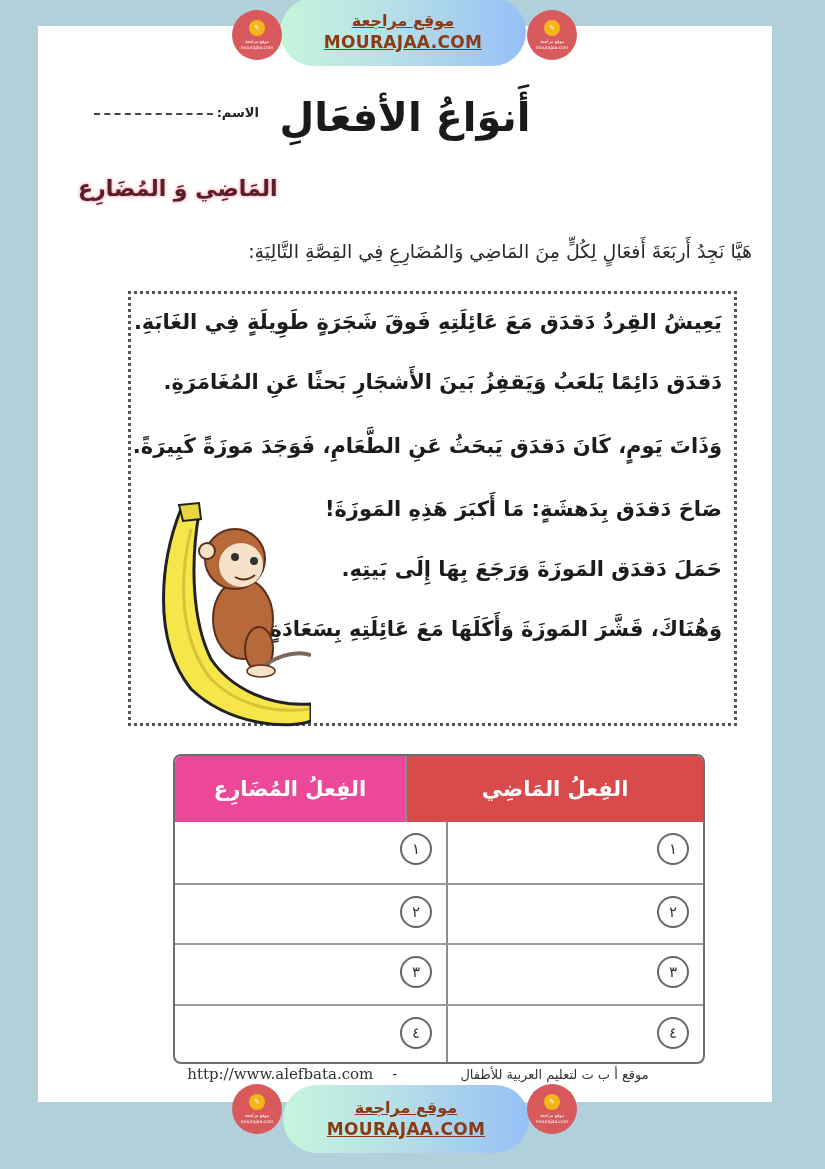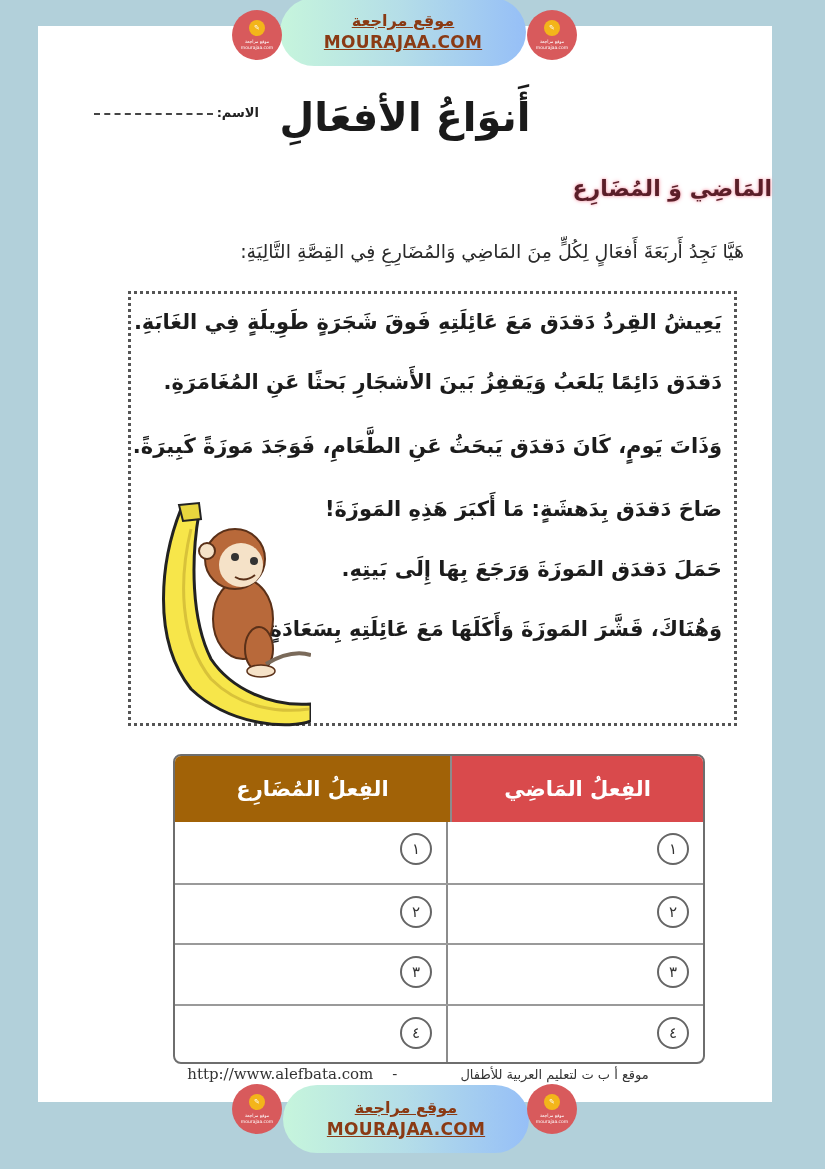--- a/index.html
+++ b/index.html
@@ -50,27 +50,27 @@
     position: absolute; left: 56px; top: 74px; width: 165px; height: 24px;
     display: flex; flex-direction: row-reverse; align-items: center; gap: 4px;
   }
   .name-field .lbl { font-size: 13px; color: #222; direction: rtl; font-weight: bold; }
   .name-field .line { flex: 1; border-bottom: 2px dashed #444; height: 0; margin-top: 4px; }
   .title {
     position: absolute; left: 0; right: 0; top: 68px; text-align: center;
     font-size: 40px; font-weight: bold; color: #1a1a1a; direction: rtl;
   }
   .subtitle {
-    position: absolute; left: 0; right: 0; top: 150px; text-align: right;
+    position: absolute; left: 0; right: 0; top: 150px; text-align: left;
     font-size: 22px; font-weight: bold; color: #5a1e28; direction: rtl;
     text-shadow: 0 0 4px #f4a8b6, 0 0 2px #f4a8b6;
     padding-left: 40px;
   }
   .intro {
-    position: absolute; left: 100px; top: 214px; width: 606px; text-align: right;
+    position: absolute; left: 108px; top: 214px; width: 606px; text-align: right;
     font-size: 19px; color: #2a2a2a; direction: rtl; white-space: nowrap;
   }
   
   .story {
     position: absolute; left: 90px; top: 265px; width: 609px; height: 435px;
     border: 3px dotted #555; box-sizing: border-box;
   }
   .story .line {
     position: absolute; right: 12px; font-size: 21px; font-weight: bold; color: #1c1c1c;
     direction: rtl; white-space: nowrap; text-align: right;
@@ -80,21 +80,21 @@
   
   .table {
     position: absolute; left: 135px; top: 728px; width: 532px; height: 310px;
     border: 2px solid #6e6e6e; border-radius: 8px; overflow: hidden; box-sizing: border-box;
   }
   .thead { display: flex; height: 66px; }
   .thead .th {
     display: flex; align-items: center; justify-content: center;
     color: #fff; font-size: 21px; font-weight: bold; direction: rtl;
   }
-  .th.present { width: 275px; background: #a16207; }
+  .th.present { width: 230px; background: #ec4899; }
   .th.past { flex: 1; background: #d94a4c; border-left: 2px solid #8c8c8c; }
   .trow { display: flex; height: 60.5px; border-top: 2px solid #9a9a9a; box-sizing: border-box; }
   .trow:first-of-type { border-top: none; }
   .cell { position: relative; box-sizing: border-box; }
   .cell.present { width: 271px; }
   .cell.past { flex: 1; border-left: 2px solid #8c8c8c; }
   .num {
     position: absolute; right: 14px; top: 11px; width: 32px; height: 32px;
     border: 2px solid #666; border-radius: 50%; box-sizing: border-box;
     display: flex; align-items: center; justify-content: center;

